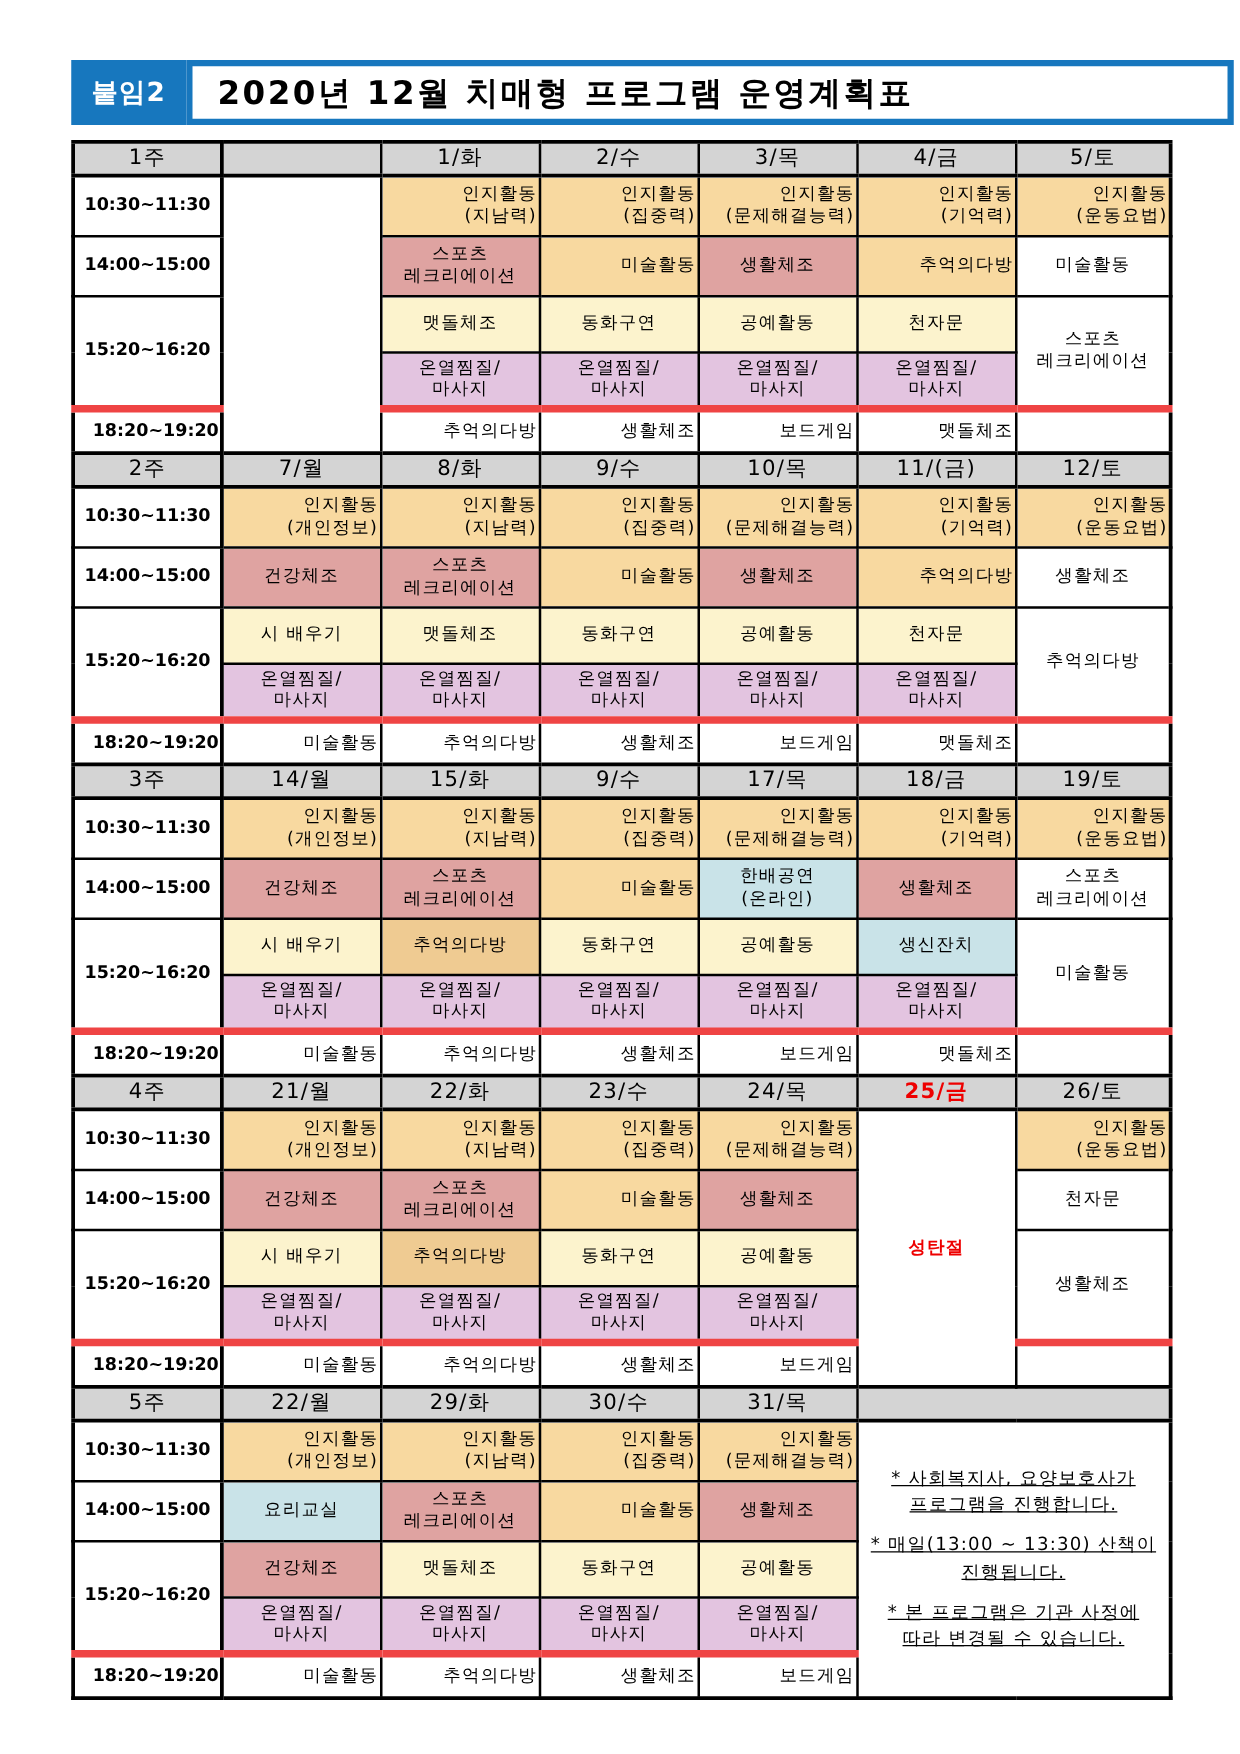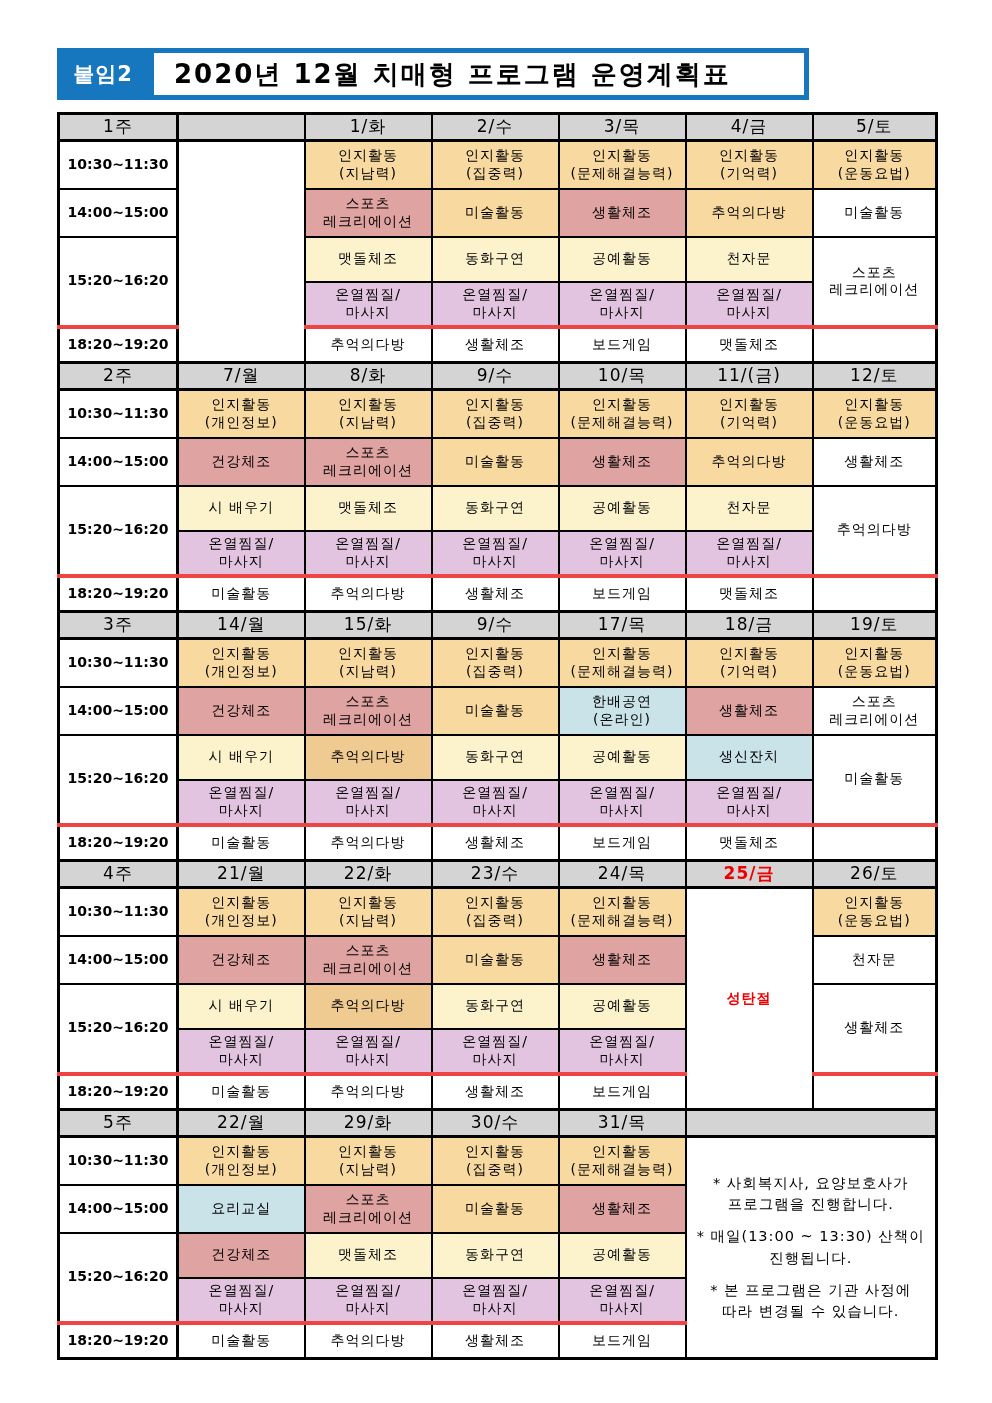--- a/index.html
+++ b/index.html
@@ -16,21 +16,21 @@
   *{box-sizing:border-box;margin:0;padding:0;}
   html,body{background:#ffffff;}
   body{
     width:992px;height:1403px;
     font-family:"DejaVu Sans","Liberation Sans",sans-serif;
     color:#000;
     position:relative;
   }
   .page{padding:48px 0 0 57px;width:935px;}
   
-  .titlebar{display:flex;width:752px;height:52px;border-radius:15px;}
+  .titlebar{display:flex;width:930px;height:52px;border-radius:15px;}
   .badge{
     width:92px;height:52px;background:var(--blue);
     color:#fff;font-size:21px;font-weight:bold;
     display:flex;align-items:center;justify-content:center;
     letter-spacing:1px;
   }
   .titlebox{
     flex:1;height:52px;background:#fff;
     border:5px solid var(--blue);
     display:flex;align-items:center;
@@ -60,40 +60,40 @@
     border-top:3px solid #000;
     border-bottom:3px solid #000;
     font-size:17px;
     height:27px;
     letter-spacing:1px;
   }
   tr.row-0 td{height:48px;}
   tr.row-1 td{height:48px;}
   tr.row-2 td{height:45px;}
   tr.row-3 td{height:45px;margin-left:23px;}
-  tr.row-4 td{height:36px;border-top:4px solid #ef4444;}
+  tr.row-4 td{height:36px;border-top:6px solid #ef4444;text-align:right;}
   td.time-cell{
     background:#fff;font-weight:bold;font-size:14px;
     border-right:3px solid #000;letter-spacing:0;
   }
   td.week-label{border-right:3px solid #000;}
   td.c-g{background:var(--gray);}
-  td.c-o{background:var(--o);}
+  td.c-o{background:var(--o);text-align:right;}
   td.c-t{background:var(--t);}
   td.c-p{background:var(--p);}
   td.c-y{background:var(--y);}
   td.c-v{background:var(--v);}
   td.c-w{background:#fff;}
   td.c-b{background:var(--b);}
   .red{color:var(--red);font-weight:bold;margin-left:37px;}
   td.notes-cell{
     background:#fff;text-align:center;vertical-align:middle;
     font-size:14.5px;padding:8px 6px;letter-spacing:1px;
   }
-  td.notes-cell .note{margin:11px 0;white-space:pre-line;line-height:1.45;}
+  td.notes-cell .note{margin:11px 0;white-space:pre-line;line-height:1.45;text-decoration:underline;}
 </style>
 </head>
 <body>
 
 <div class="page">
 
   <div class="titlebar">
     <div class="badge">붙임2</div>
     <div class="titlebox">2020년 12월 치매형 프로그램 운영계획표</div>
   </div>

